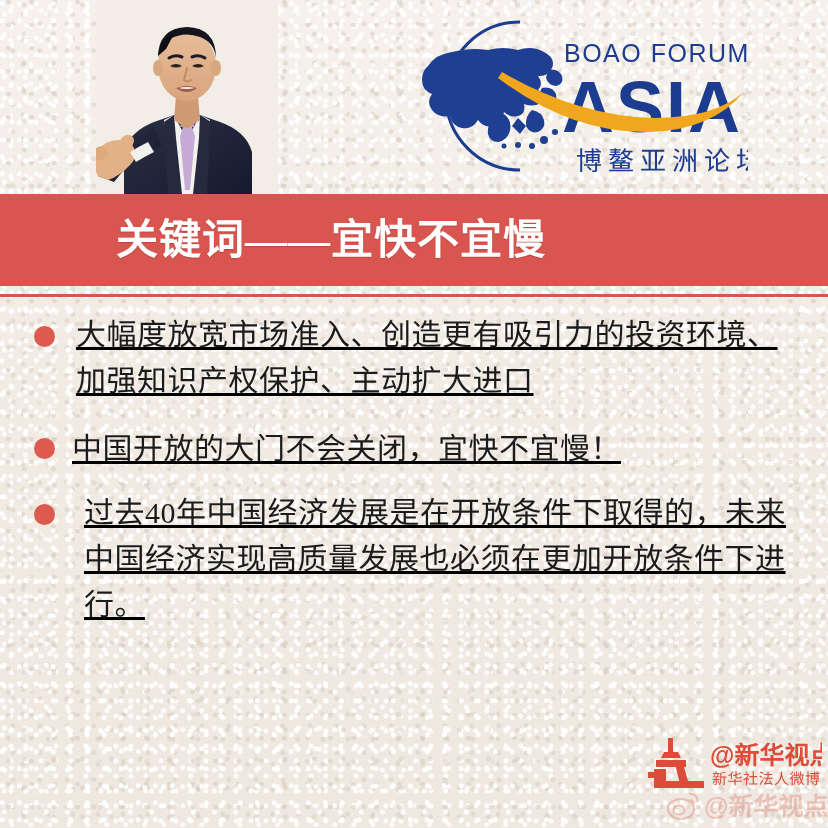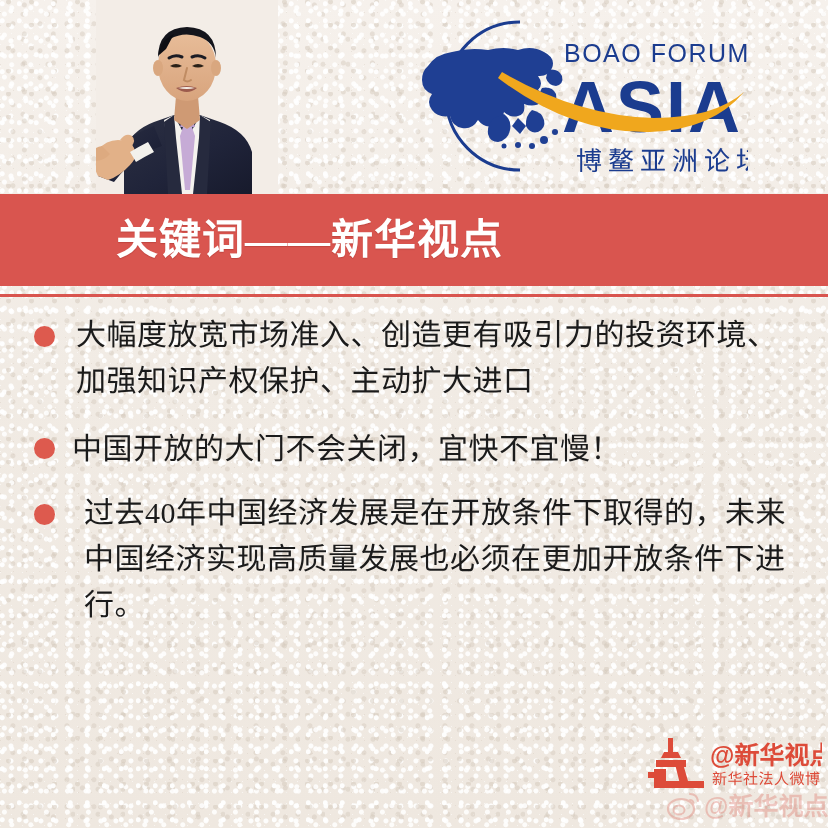--- a/index.html
+++ b/index.html
@@ -86,20 +86,21 @@
   
   .body {
     position: absolute;
     left: 0; top: 306px;
     width: 828px;
     height: 470px;
   }
   .bullet-row {
     position: relative;
     display: block;
+    text-decoration: underline;
   }
   .bullet-dot {
     position: absolute;
     left: 34px;
     width: 21px; height: 21px;
     border-radius: 50%;
     background: #dd5a4e;
   }
   .bullet-text {
     display: block;
@@ -252,21 +253,21 @@
         <text x="170" y="118" fill="#1b3c8f" font-family="'Liberation Sans','DejaVu Sans',sans-serif" font-size="72" font-weight="bold" letter-spacing="2">ASIA</text>
 
         <path d="M106 64 Q180 120 258 118 Q320 116 352 78 Q322 104 262 104 Q186 102 110 58 Z" fill="#f0a71d"></path>
 
         <text x="184" y="156" fill="#1b3c8f" font-family="'Liberation Serif','DejaVu Serif',serif" font-size="26" letter-spacing="6">博鳌亚洲论坛</text>
       </svg>
     </div>
   </div>
 
   <div class="title-band">
-    <span class="title-text">关键词——新华视点</span>
+    <span class="title-text">关键词——宜快不宜慢</span>
   </div>
   <div class="title-rule"></div>
 
   <div class="body">
 
     <div class="bullet-row b1">
       <span class="bullet-dot"></span>
       <span class="bullet-text">大幅度放宽市场准入、创造更有吸引力的投资环境、加强知识产权保护、主动扩大进口</span>
     </div>
 

